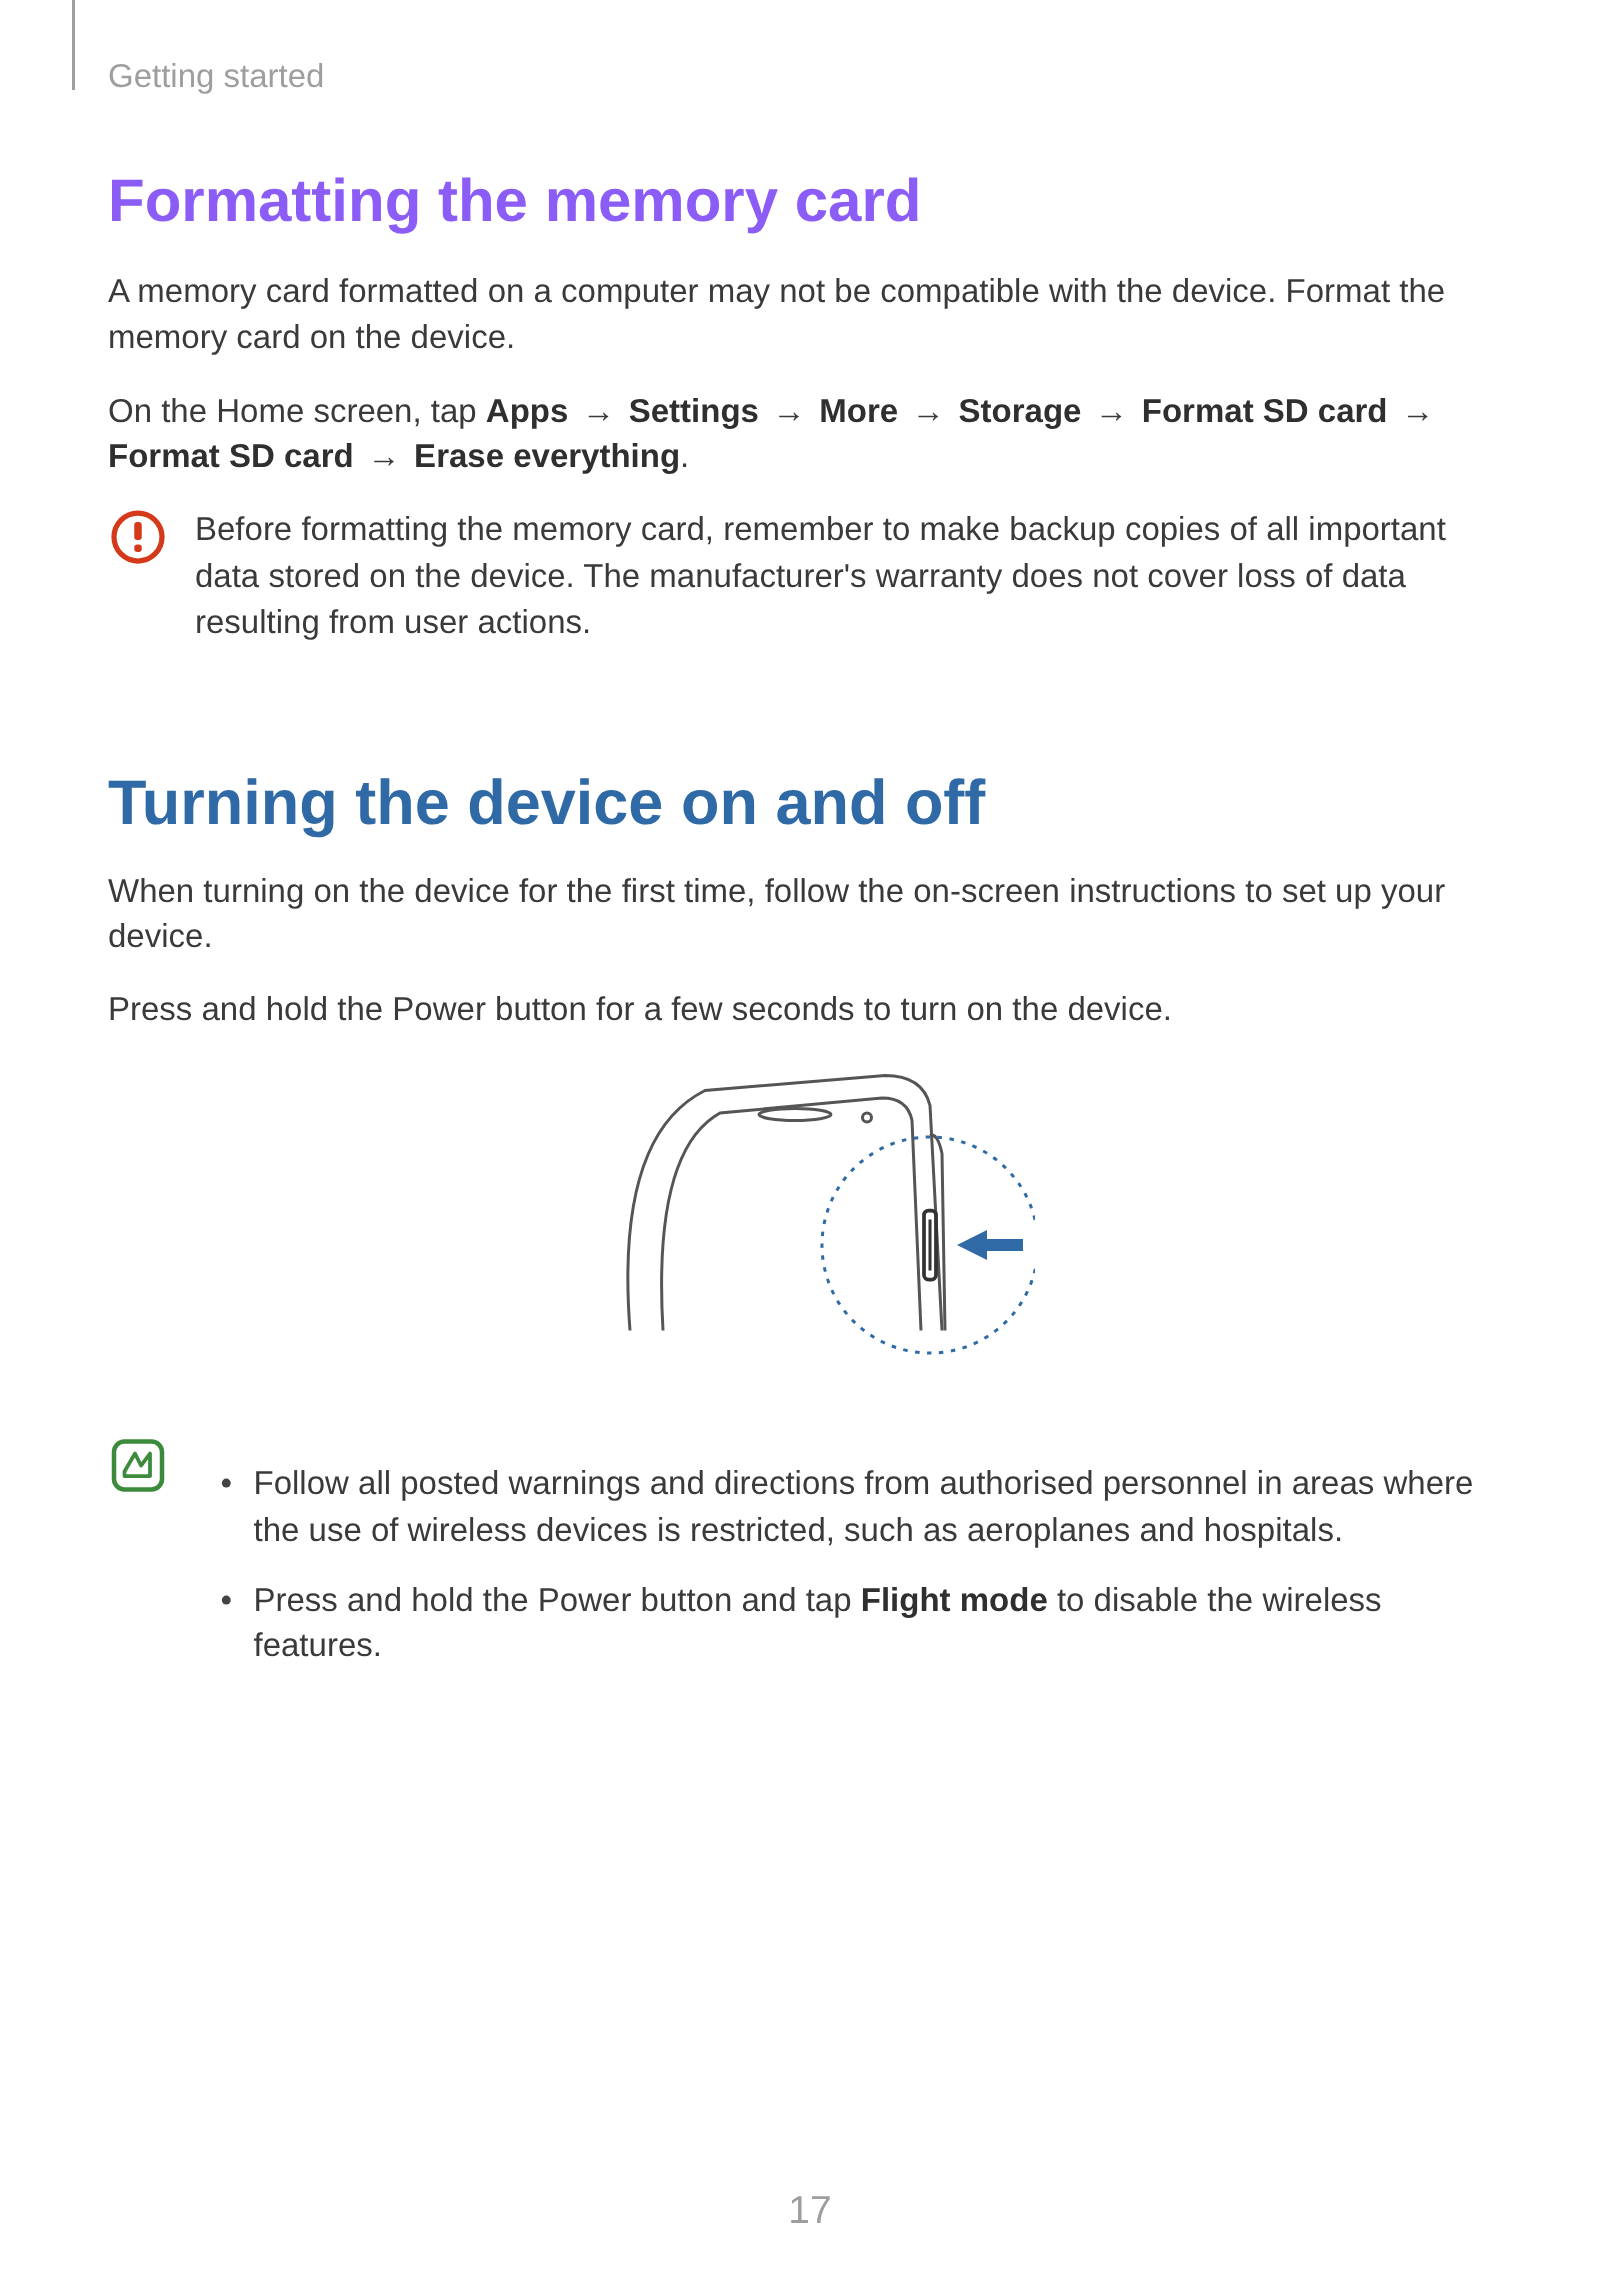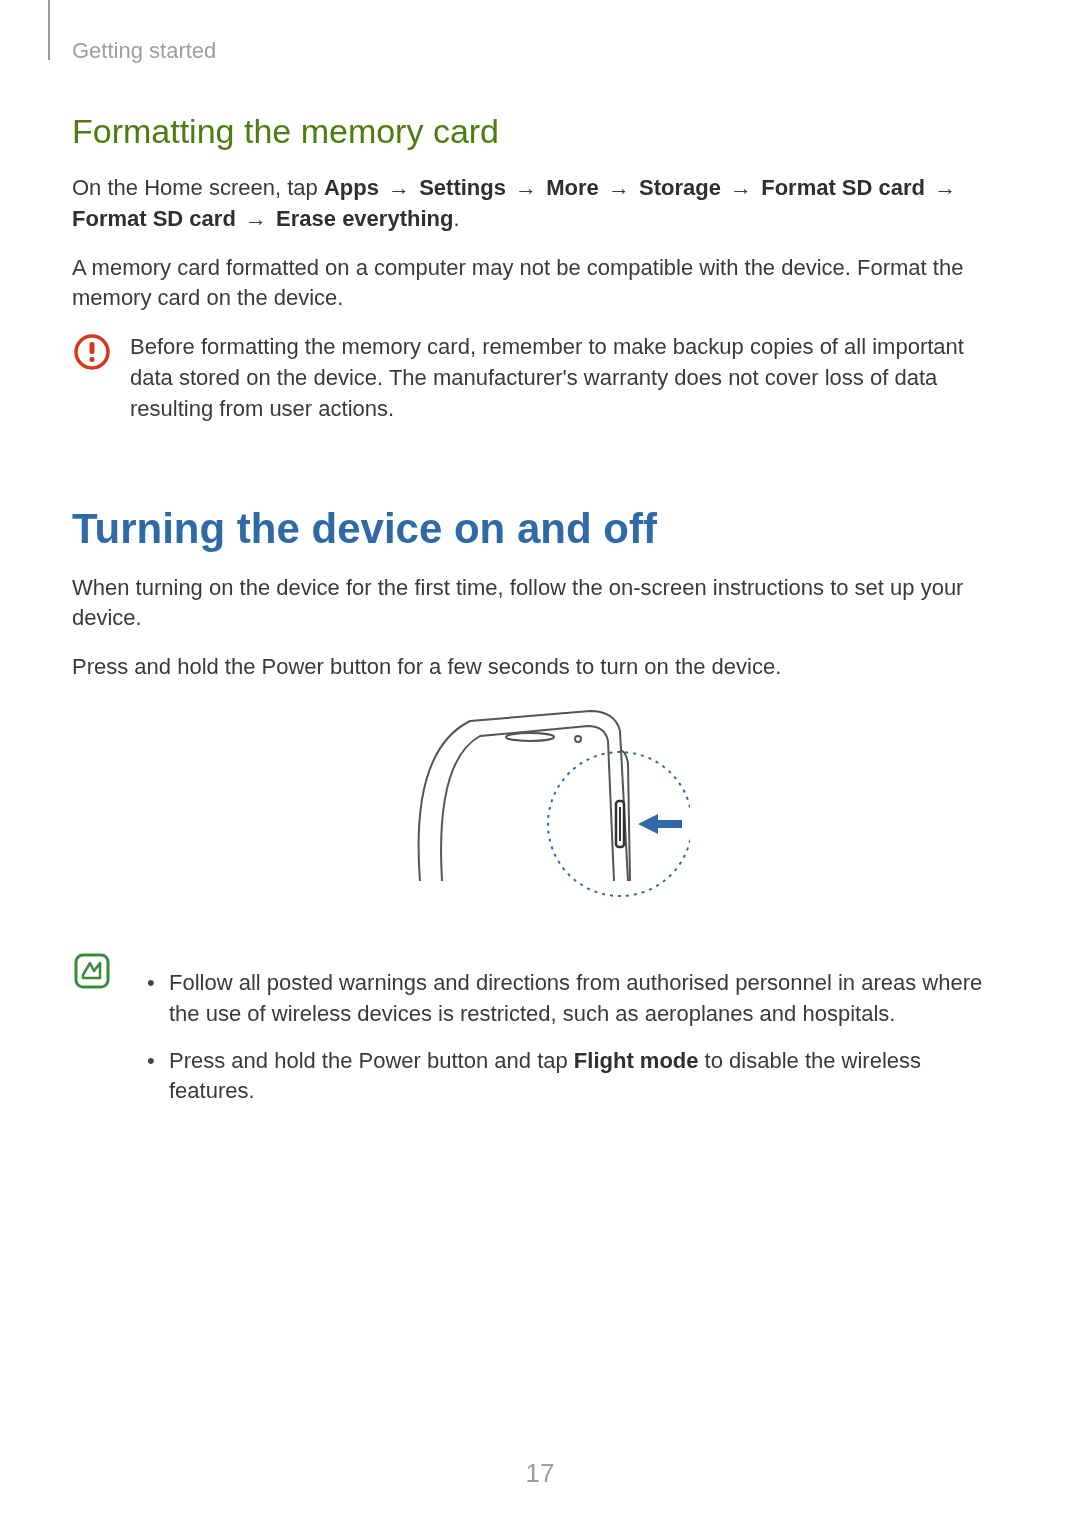--- a/index.html
+++ b/index.html
@@ -24,23 +24,23 @@
     width: 2px;
     height: 60px;
     background: #9e9e9e;
   }
   .chapter-ref {
     color: #9e9e9e;
     font-size: 22px;
     margin: 8px 0 48px 0;
   }
   h2.section-sub {
-    color: #4d7c0f;
-    font-size: 34px;
-    font-weight: 400;
+    color: #8b5cf6;
+    font-size: 40px;
+    font-weight: 700;
     margin: 0 0 22px 0;
   }
   h1.section-main {
     color: #2f6aa6;
     font-size: 42px;
     font-weight: 600;
     margin: 70px 0 20px 0;
   }
   p {
     margin: 0 0 18px 0;
@@ -96,38 +96,38 @@
 </head>
 <body>
 
 <div class="page">
   <div class="tab-marker"></div>
 
   <div class="chapter-ref">Getting started</div>
 
   <h2 class="section-sub">Formatting the memory card</h2>
 
+  <p>A memory card formatted on a computer may not be compatible with the device. Format the memory card on the device.</p>
+
   <p>
     <span>On the Home screen, tap </span>
     <span class="strong">Apps</span>
     <span class="arrow">→</span>
     <span class="strong">Settings</span>
     <span class="arrow">→</span>
     <span class="strong">More</span>
     <span class="arrow">→</span>
     <span class="strong">Storage</span>
     <span class="arrow">→</span>
     <span class="strong">Format SD card</span>
     <span class="arrow">→</span>
     <span class="strong">Format SD card</span>
     <span class="arrow">→</span>
     <span class="strong">Erase everything</span><span>.</span>
   </p>
-
-  <p>A memory card formatted on a computer may not be compatible with the device. Format the memory card on the device.</p>
 
   <div class="note-block">
     <div class="note-icon">
       <svg width="38" height="38" viewBox="0 0 38 38">
         <circle cx="19" cy="19" r="16" fill="none" stroke="#d43a1a" stroke-width="3.5"></circle>
         <rect x="16.5" y="9" width="5" height="12" rx="2" fill="#d43a1a"></rect>
         <rect x="16.5" y="24" width="5" height="5" rx="2" fill="#d43a1a"></rect>
       </svg>
     </div>
     <div class="note-body">

